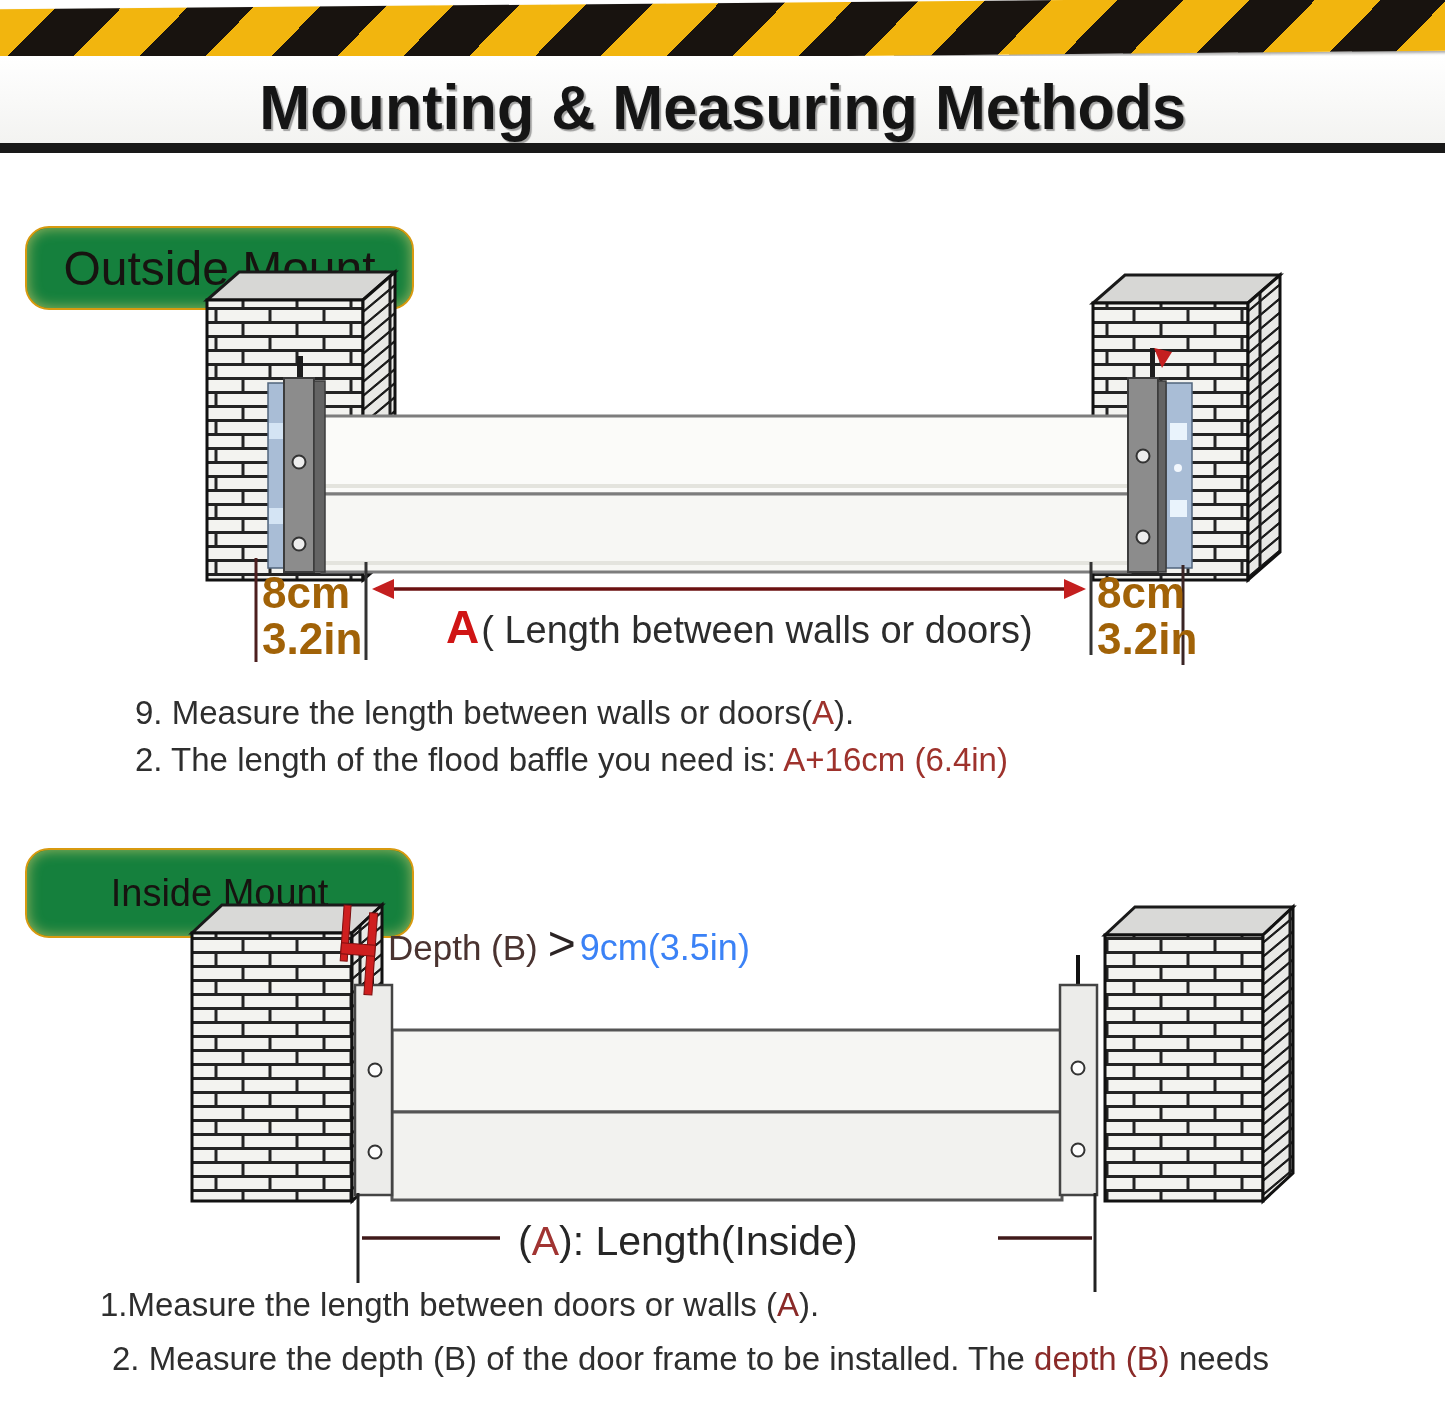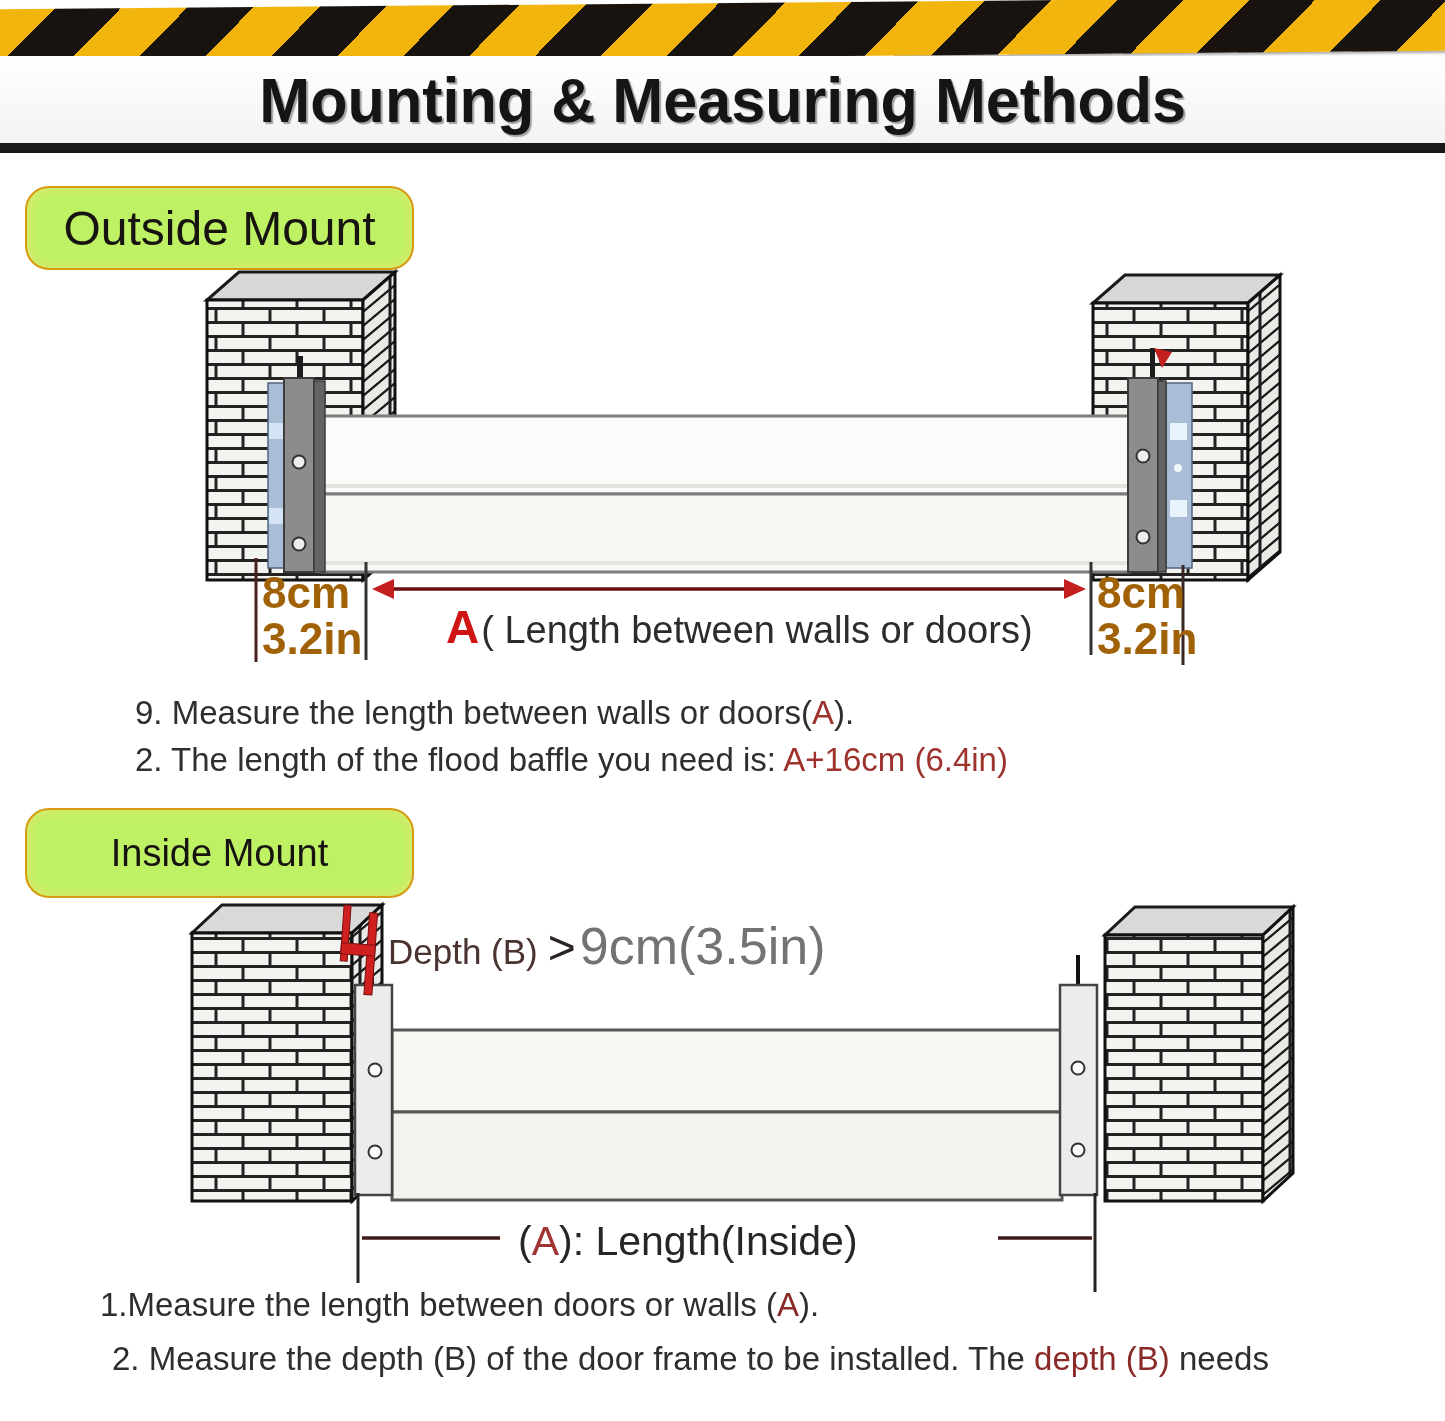--- a/index.html
+++ b/index.html
@@ -3,46 +3,46 @@
 <meta charset="utf-8">
 <style>
   html,body{margin:0;padding:0;background:#ffffff;}
   .canvas{position:relative;width:1445px;height:1421px;background:#ffffff;overflow:hidden;
           font-family:"Liberation Sans", sans-serif;}
   
   .tape{position:absolute;left:-12px;top:3px;width:1470px;height:54px;
         background:repeating-linear-gradient(135deg,#f2b50e 0 47px,#18130f 47px 94px);
         transform:rotate(-0.5deg);box-shadow:0 2px 3px rgba(0,0,0,.35);}
   .title-band{position:absolute;left:0;top:56px;width:1445px;height:87px;
-        background:linear-gradient(#ffffff,#f3f3f1);display:flex;align-items:center;justify-content:center;}
+        background:linear-gradient(#ffffff,#f3f3f1);display:flex;align-items:flex-end;justify-content:center;}
   .title-band h1{margin:0;font-size:63px;font-weight:800;color:#151515;letter-spacing:0px;
         transform:scaleX(.97);text-shadow:2px 2px 1px rgba(60,60,60,.45);}
   .black-bar{position:absolute;left:0;top:143px;width:1445px;height:10px;background:#181818;}
   
-  .badge{position:absolute;left:25px;width:385px;background:#bef264;border:2px solid #d79a10;
+  .badge{position:absolute;left:25px;width:385px;background:#15803d;border:2px solid #d79a10;
          border-radius:24px;display:flex;align-items:center;justify-content:center;
-         color:#171310;box-shadow:inset 0 0 14px rgba(255,220,120,.6);}
+         color:#171310;box-shadow:inset 0 0 14px rgba(255,220,120,.6);margin-top:40px;}
   .badge.outside{top:186px;height:80px;font-size:48px;}
   .badge.inside{top:808px;height:86px;font-size:38px;}
   
   .diagram-layer{position:absolute;left:0;top:0;width:1445px;height:1421px;}
   
   .meas{position:absolute;color:#a16207;font-size:44px;line-height:46px;white-space:nowrap;font-weight:bold;}
   .meas.left-offset{left:262px;top:570px;}
   .meas.right-offset{left:1097px;top:570px;}
   .span-label{position:absolute;left:446px;top:600px;font-size:38px;color:#2c2c2c;white-space:nowrap;}
   .span-label .big-a{font-size:46px;font-weight:bold;color:#d01515;margin-right:2px;}
   .step{position:absolute;font-size:33px;color:#2e2e2e;white-space:nowrap;}
   .step .hl{color:#9e322c;}
   .o-step1{left:135px;top:694px;}
   .o-step2{left:135px;top:741px;}
   .depth-label{position:absolute;left:388px;top:916px;white-space:nowrap;display:flex;align-items:baseline;}
   .depth-label .d-name{font-size:35px;color:#4a3330;}
   .depth-label .d-gt{font-size:48px;color:#2b2424;margin:0 4px 0 10px;}
-  .depth-label .d-val{font-size:52px;color:#737373;}
+  .depth-label .d-val{font-size:36px;color:#3b82f6;}
   .len-label{position:absolute;left:518px;top:1218px;font-size:41px;color:#262626;white-space:nowrap;}
   .len-label .hl{color:#a13432;}
   .i-step1{left:100px;top:1286px;}
   .i-step2a{left:112px;top:1340px;}
   .i-step2b{left:55px;top:1381px;}
   .i-step2a .hl,.i-step1 .hl{color:#8a2a28;}
 </style>
 </head>
 <body>
 

